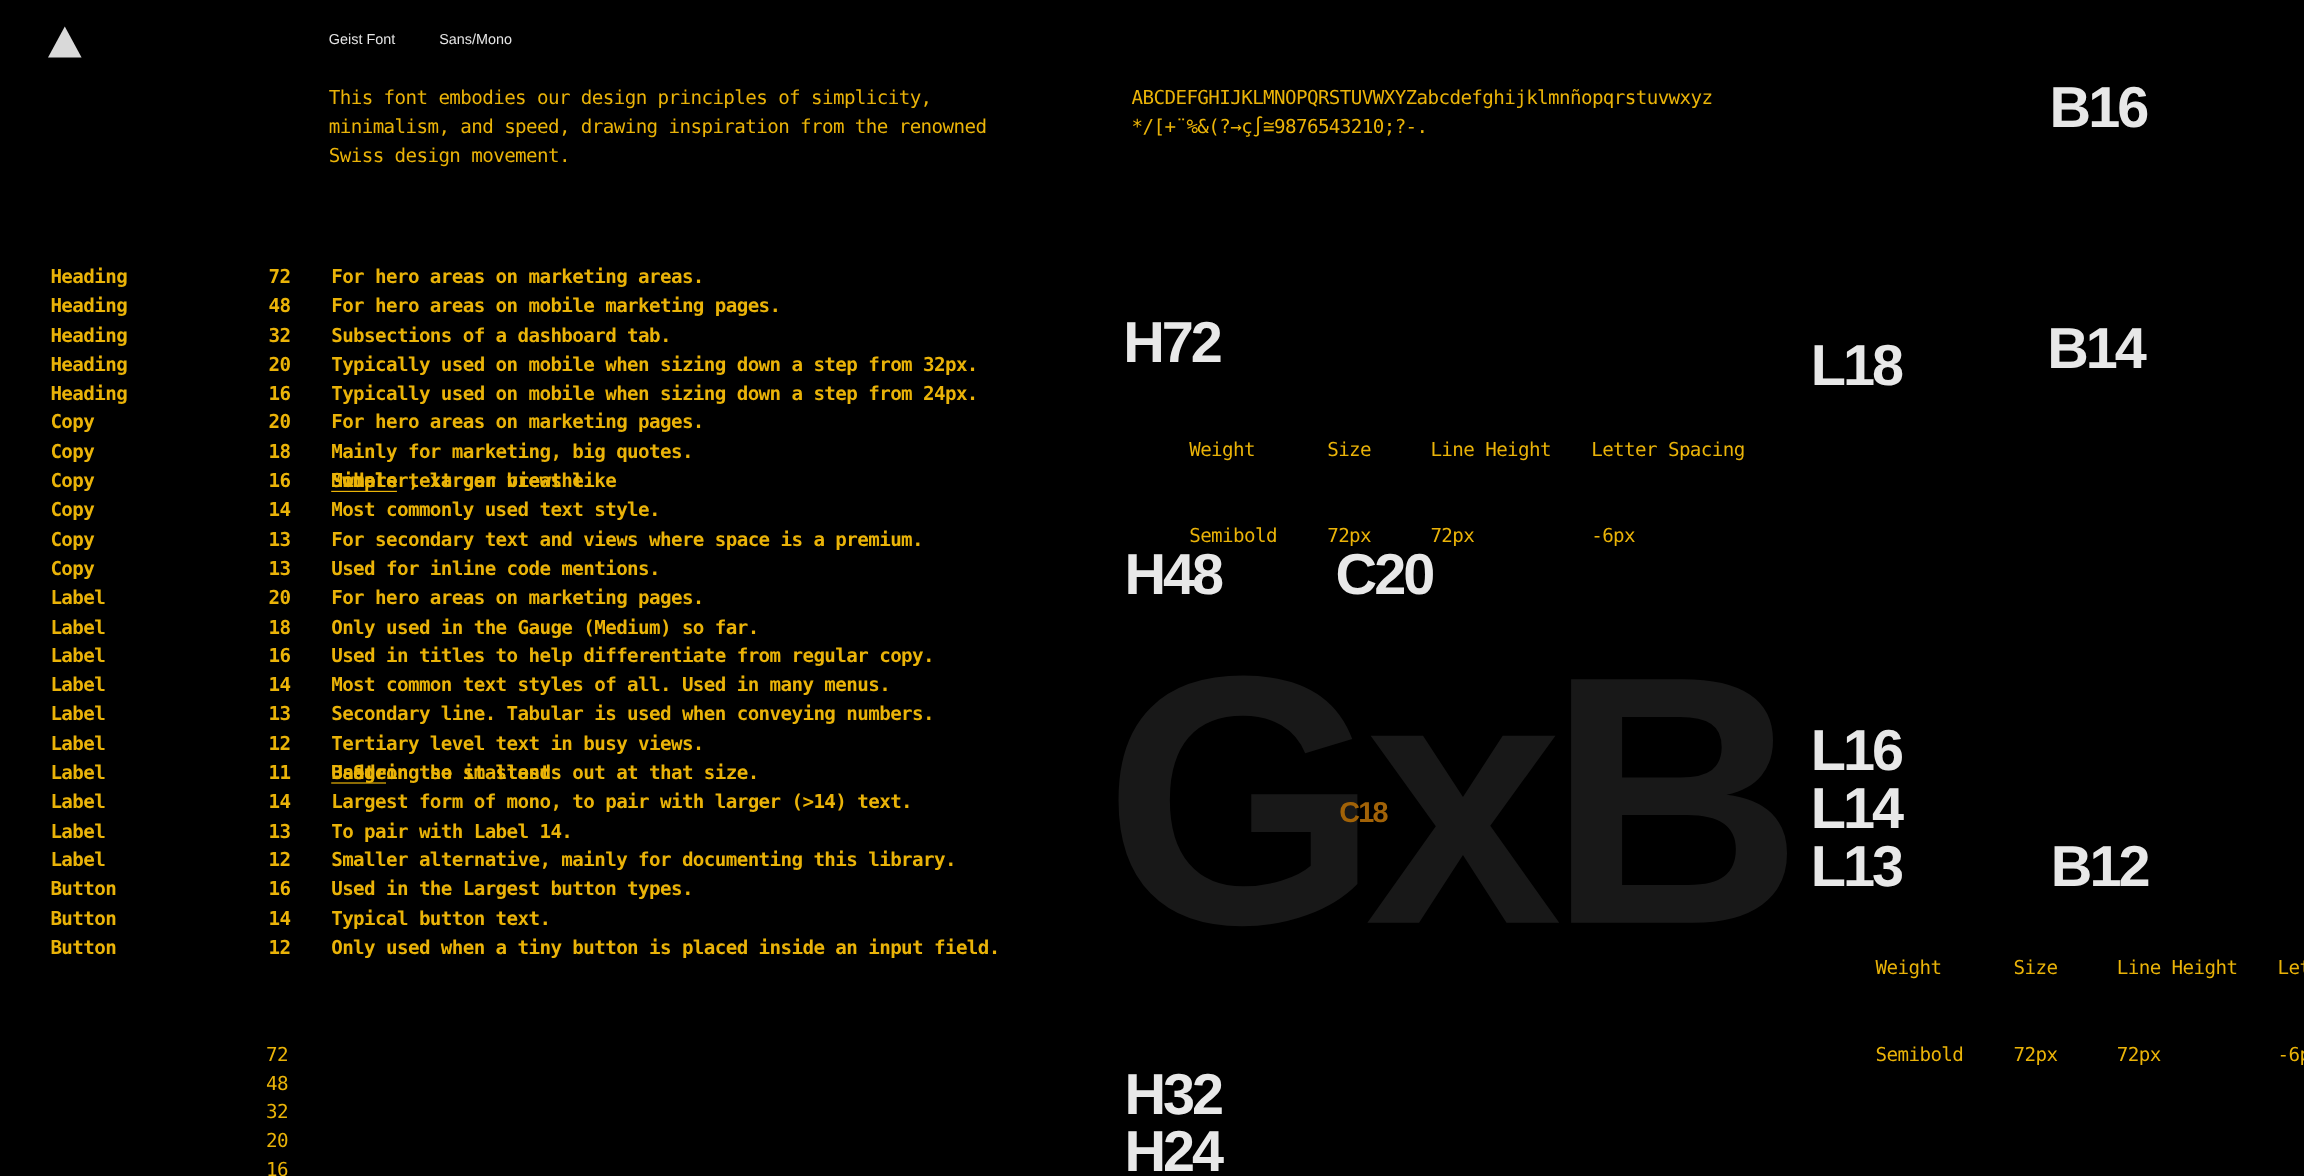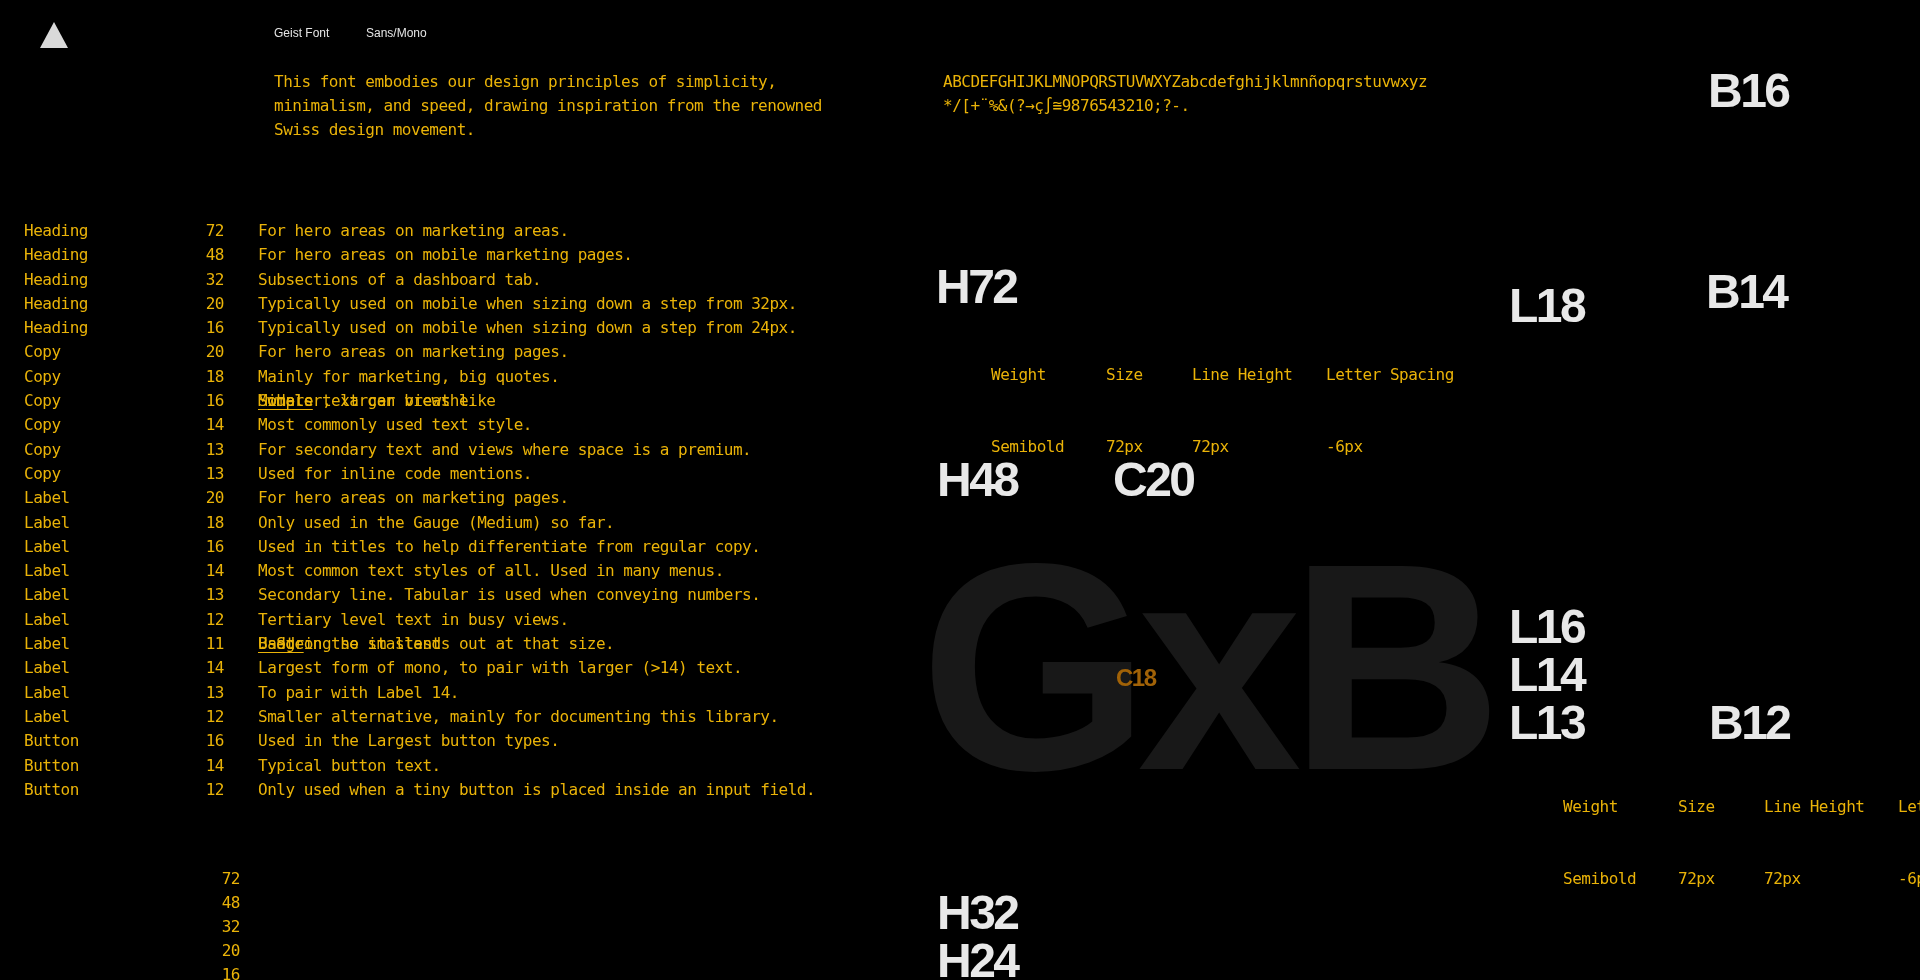--- a/index.html
+++ b/index.html
@@ -21,21 +21,21 @@
   
   .specimen{font-weight:600;font-size:48px;line-height:1;letter-spacing:-2.5px;
             color:#e8e8e8;}
   .specimen-sm{font-weight:600;font-size:24px;line-height:1;letter-spacing:-1.5px;
                color:#a16207;}
   .watermark{font-weight:600;font-size:295px;line-height:1;letter-spacing:-12px;
              color:#181818;z-index:0;text-align:right;}
   .above{z-index:2;}
 
   
-  .type-table{left:24px;top:219px;width:900px;z-index:1;}
+  .type-table{left:42px;top:219px;width:900px;z-index:1;font-weight:bold;}
   .trow{position:relative;height:24.3px;}
   .trow span{position:absolute;top:0;}
   .t-cat{left:0;}
   .t-size{left:140px;width:60px;text-align:right;}
   .t-desc{left:234px;}
   .ilink{text-decoration:underline;text-underline-offset:3px;cursor:pointer;}
 
   
   .spec-table{width:560px;height:48px;z-index:1;margin-left:48px;}
   .spec-col{position:absolute;top:0;}

